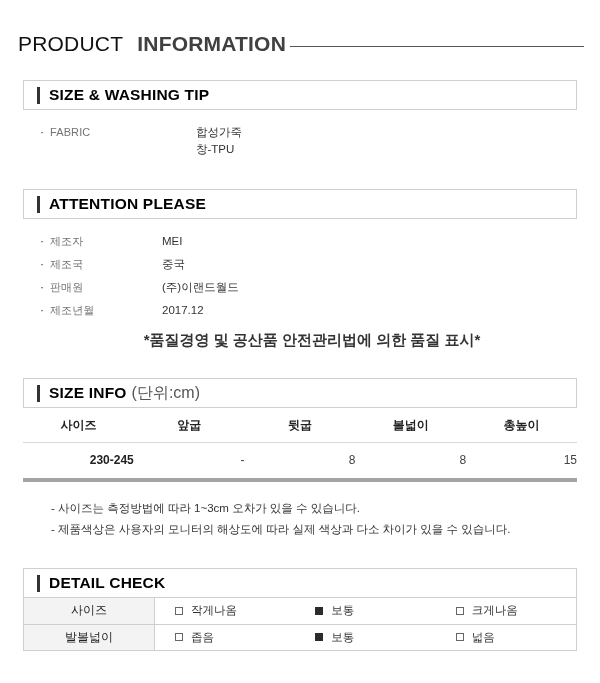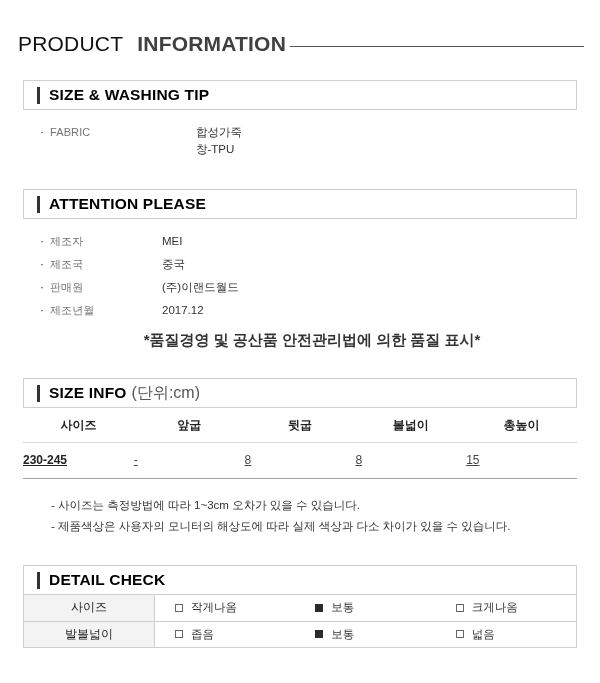--- a/index.html
+++ b/index.html
@@ -139,23 +139,22 @@
     color: #222222;
     padding: 9px 0 8px 0;
     border-bottom: 1px solid #d8d8d8;
     text-align: center;
   }
   .size-table td {
     font-size: 12px;
     font-weight: bold;
     color: #222222;
     padding: 10px 0 11px 0;
-    border-bottom: 1px solid #a3a3a3;
-    text-align: left;
-    text-decoration: underline;
+    border-bottom: 4px solid #a3a3a3;
+    text-align: right;
   }
   .size-table td.plain {
     font-weight: normal;
     color: #444444;
   }
 
   .footnotes {
     margin-top: 16px;
     padding-left: 7px;
   }

